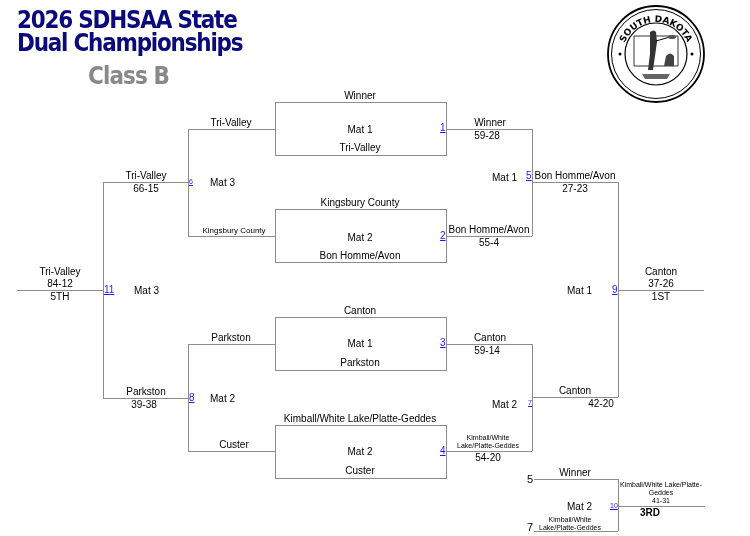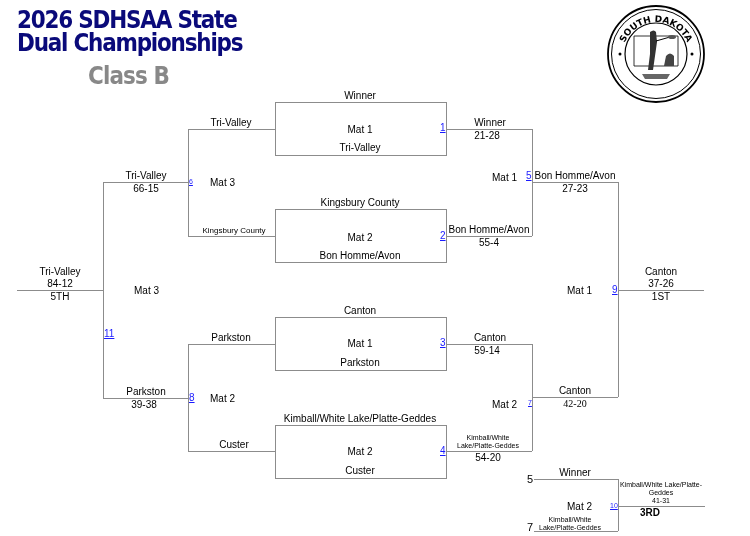--- a/index.html
+++ b/index.html
@@ -71,21 +71,21 @@
 <a class="lnk" style="left:440px;top:338px;">3</a>
 
 <div class="t f9" style="left:360px;top:414px;">Kimball/White Lake/Platte-Geddes</div>
 <div class="box" style="left:275px;top:425px;width:172px;height:54px;"></div>
 <div class="t f9" style="left:360px;top:447px;">Mat 2</div>
 <div class="t f10" style="left:360px;top:466px;">Custer</div>
 <a class="lnk" style="left:440px;top:446px;">4</a>
 
 <div class="hl" style="left:447px;top:129px;width:85px;"></div>
 <div class="t f10" style="left:490px;top:118px;">Winner</div>
-<div class="t f10" style="left:487px;top:131px;">21-28</div>
+<div class="t f10" style="left:487px;top:131px;">59-28</div>
 
 <div class="hl" style="left:447px;top:236px;width:85px;"></div>
 <div class="t f10" style="left:489px;top:225px;">Bon Homme/Avon</div>
 <div class="t f10" style="left:489px;top:238px;">55-4</div>
 
 <div class="hl" style="left:447px;top:344px;width:85px;"></div>
 <div class="t f10" style="left:490px;top:333px;">Canton</div>
 <div class="t f10" style="left:487px;top:346px;">59-14</div>
 
 <div class="hl" style="left:447px;top:451px;width:85px;"></div>
@@ -99,21 +99,21 @@
 <div class="tl f9" style="left:492px;top:173px;">Mat 1</div>
 <a class="lnk" style="left:526px;top:171px;">5</a>
 <div class="hl" style="left:532px;top:182px;width:86px;"></div>
 <div class="t f10" style="left:575px;top:171px;">Bon Homme/Avon</div>
 <div class="t f10" style="left:575px;top:184px;">27-23</div>
 
 <div class="tl f9" style="left:492px;top:400px;">Mat 2</div>
 <a class="lnk sm" style="left:528px;top:399px;">7</a>
 <div class="hl" style="left:532px;top:397px;width:86px;"></div>
 <div class="t f10" style="left:575px;top:386px;">Canton</div>
-<div class="t f10" style="left:575px;top:399px;font-family:Liberation Serif, serif;">42-20</div>
+<div class="t f10" style="left:601px;top:399px;">42-20</div>
 
 <div class="vl" style="left:618px;top:182px;height:215px;"></div>
 <div class="tl f9" style="left:567px;top:286px;">Mat 1</div>
 <a class="lnk" style="left:612px;top:285px;">9</a>
 <div class="hl" style="left:618px;top:290px;width:86px;"></div>
 <div class="t f10" style="left:661px;top:267px;">Canton</div>
 <div class="t f10" style="left:661px;top:279px;">37-26</div>
 <div class="t f10" style="left:661px;top:292px;">1ST</div>
 
 <div class="hl" style="left:188px;top:129px;width:87px;"></div>
@@ -132,21 +132,21 @@
 <div class="hl" style="left:188px;top:451px;width:87px;"></div>
 <div class="t f10" style="left:234px;top:440px;">Custer</div>
 <div class="vl" style="left:188px;top:344px;height:107px;"></div>
 <a class="lnk" style="left:189px;top:393px;">8</a>
 <div class="tl f9" style="left:210px;top:394px;">Mat 2</div>
 <div class="hl" style="left:103px;top:398px;width:85px;"></div>
 <div class="t f10" style="left:146px;top:387px;">Parkston</div>
 <div class="t f10" style="left:144px;top:400px;text-align:right;">39-38</div>
 
 <div class="vl" style="left:103px;top:182px;height:216px;"></div>
-<a class="lnk" style="left:104px;top:285px;margin-top:44px;">11</a>
+<a class="lnk" style="left:104px;top:285px;">11</a>
 <div class="tl f9" style="left:134px;top:286px;">Mat 3</div>
 <div class="hl" style="left:17px;top:290px;width:86px;"></div>
 <div class="t f10" style="left:60px;top:267px;">Tri-Valley</div>
 <div class="t f10" style="left:60px;top:279px;">84-12</div>
 <div class="t f10" style="left:60px;top:292px;">5TH</div>
 
 <div class="tl f11" style="left:527px;top:474px;">5</div>
 <div class="hl" style="left:534px;top:479px;width:84px;"></div>
 <div class="t f10" style="left:575px;top:468px;">Winner</div>
 <div class="tl f11" style="left:527px;top:522px;">7</div>

